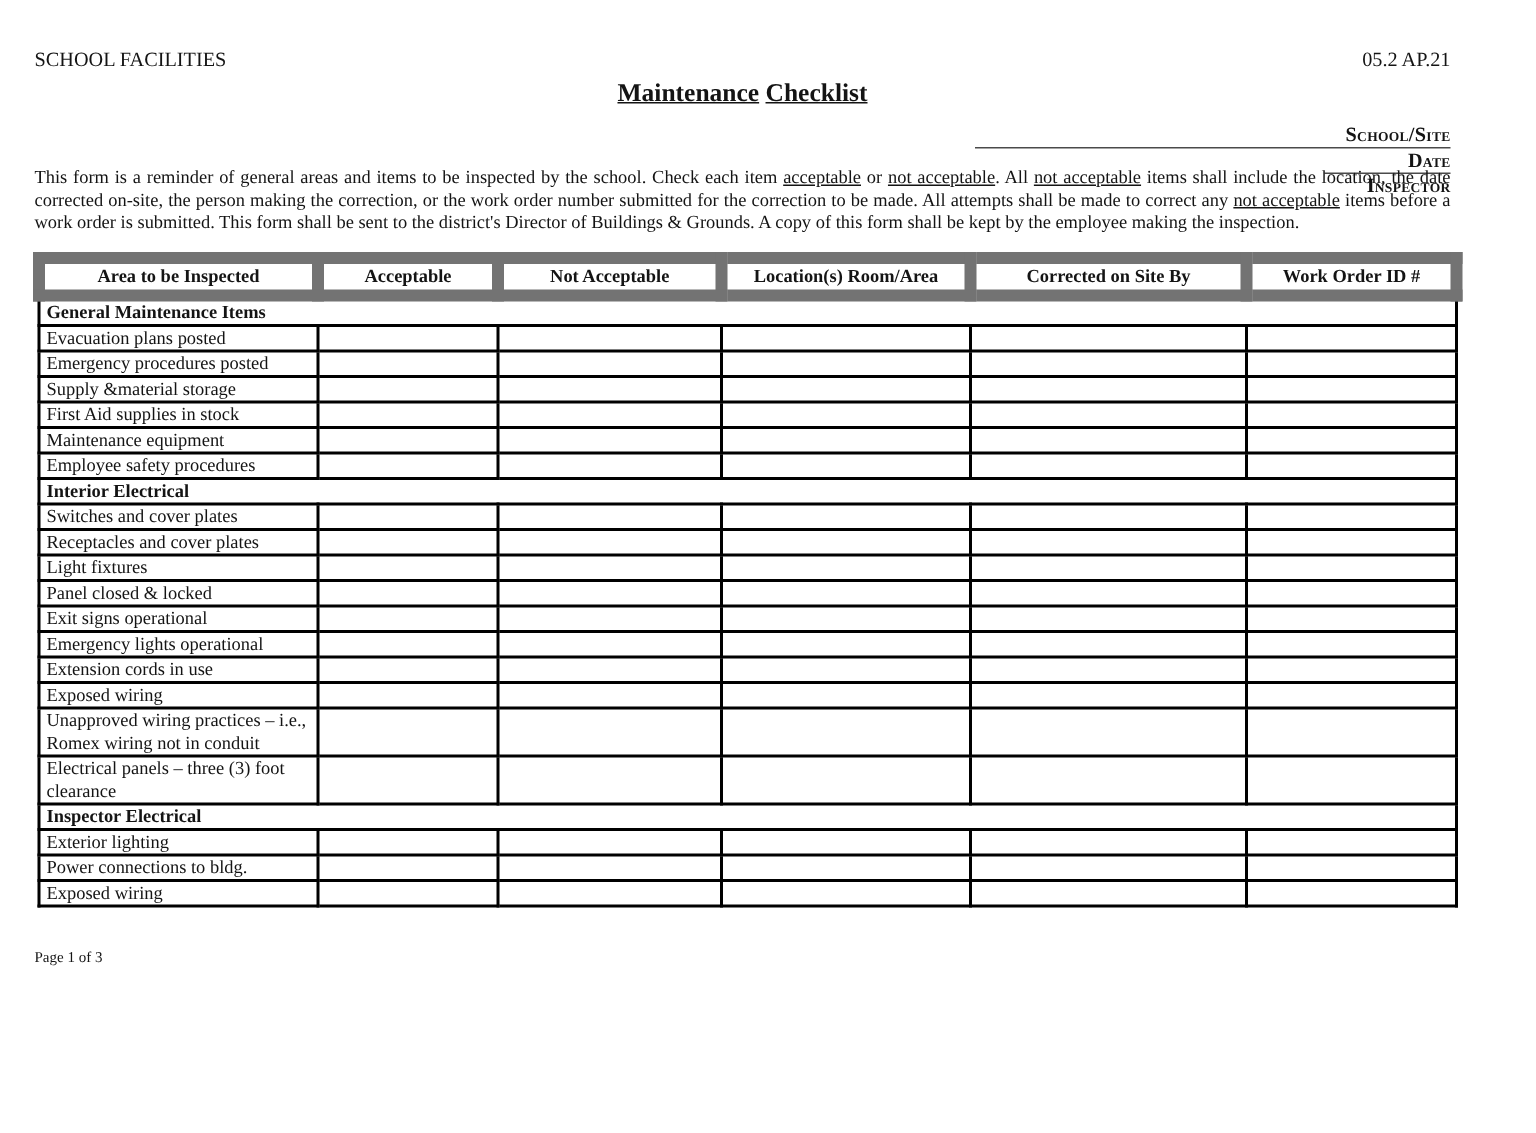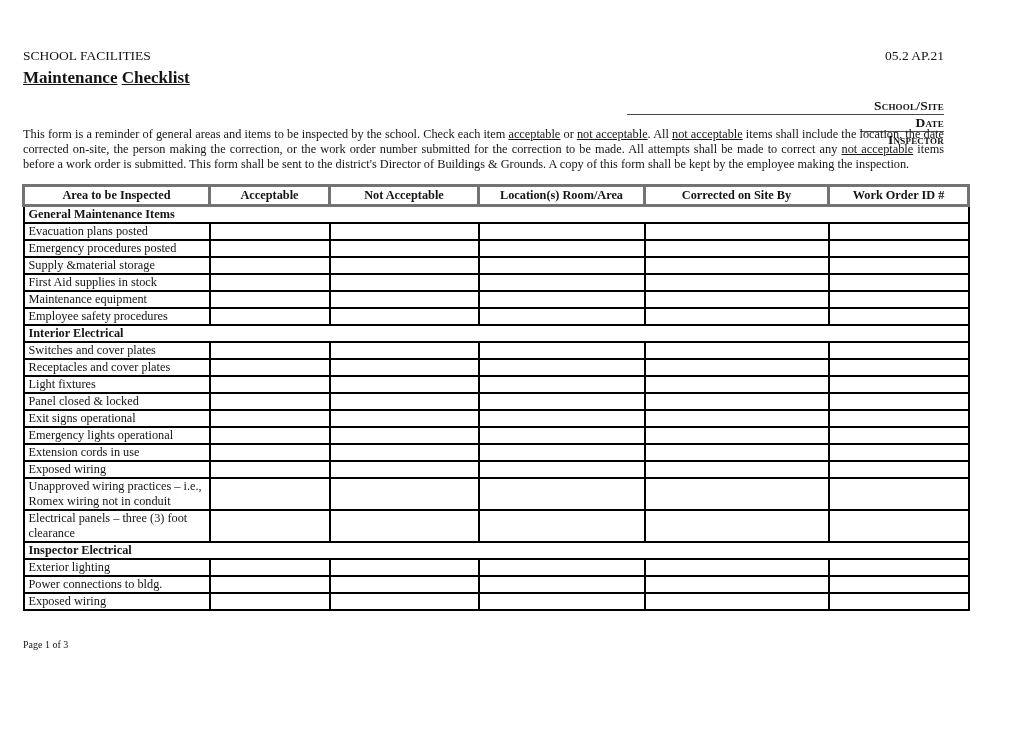--- a/index.html
+++ b/index.html
@@ -3,28 +3,28 @@
 <meta charset="utf-8">
 <style>
   * { box-sizing: border-box; }
   html, body { margin: 0; padding: 0; }
   body {
     width: 1024px; height: 755px;
     background: #ffffff;
     color: #141414;
     font-family: "Liberation Serif", serif;
   }
-  .page { padding: 32px 80px 0 23px; width: 1024px; margin-top: 16px; }
+  .page { padding: 32px 57px 0 23px; width: 1024px; }
 
   .doc-header {
     display: flex; justify-content: space-between;
     font-size: 13.5px; line-height: 16px;
   }
 
-  .title-line { text-align: left; margin-top: 3px; font-size: 17px; font-weight: bold; line-height: 22px; }
+  .title-line { text-align: center; margin-top: 3px; font-size: 17px; font-weight: bold; line-height: 22px; }
   .title-line .tw { text-decoration: underline; }
 
   .fields-line {
     display: flex; align-items: flex-end;
     margin-top: 9px; height: 19px;
     font-size: 13.5px; white-space: nowrap; flex-direction: column;
   }
   .sc { font-weight: bold; font-variant: small-caps; letter-spacing: 0.2px; }
   .blank { border-bottom: 1.5px solid #4a4a4a; height: 15px; display: inline-block; }
   .blank-school { width: 317px; margin-left: 4px; }
@@ -41,21 +41,21 @@
   .intro .u { text-decoration: underline; }
 
   table.checklist {
     border-collapse: collapse;
     table-layout: fixed;
     width: 945px;
     margin-top: 11px;
     margin-left: -1px;
   }
   table.checklist th {
-    border: 3px solid #737373;
+    border: 8px solid #737373;
     font-size: 12.3px; font-weight: bold;
     padding: 1px 2px; height: 19px;
     text-align: center;
   }
   table.checklist td {
     border: 2px solid #000;
     font-size: 12.3px;
     padding: 0 4px; height: 16px; line-height: 15px;
     vertical-align: top;
     overflow: hidden;

